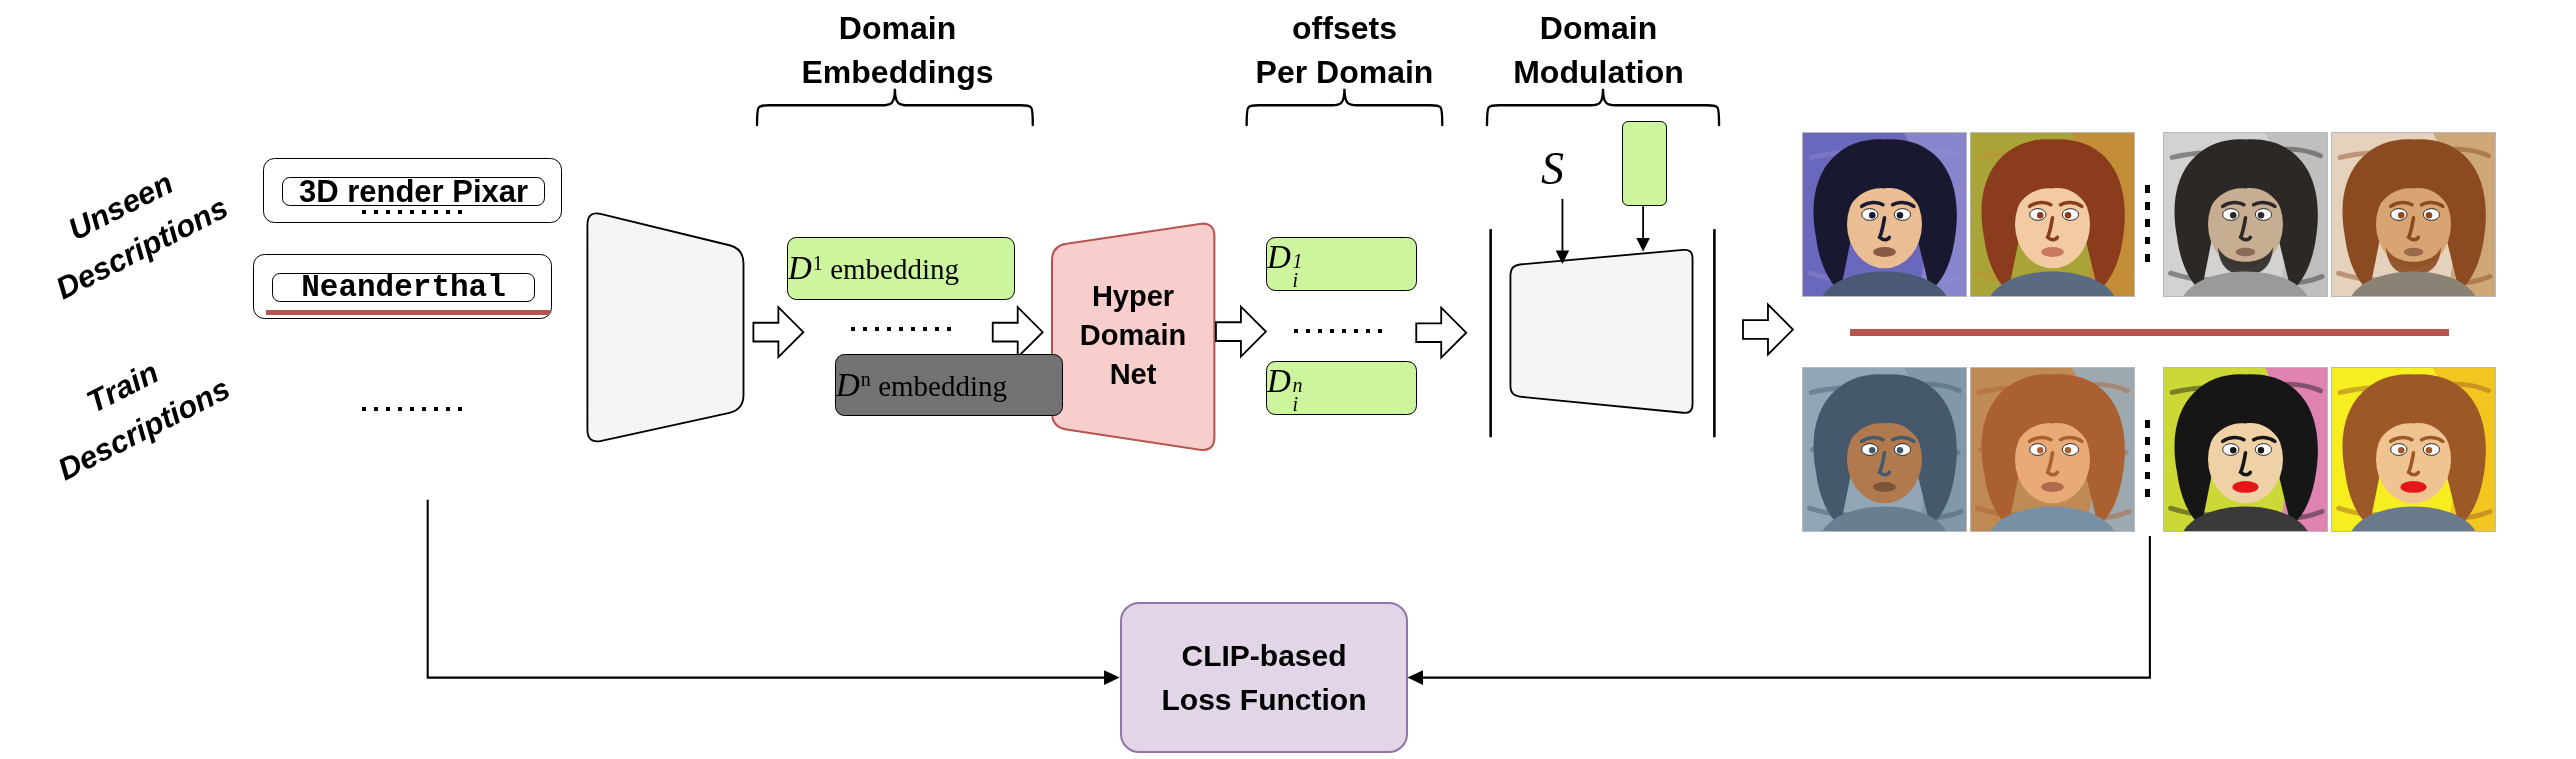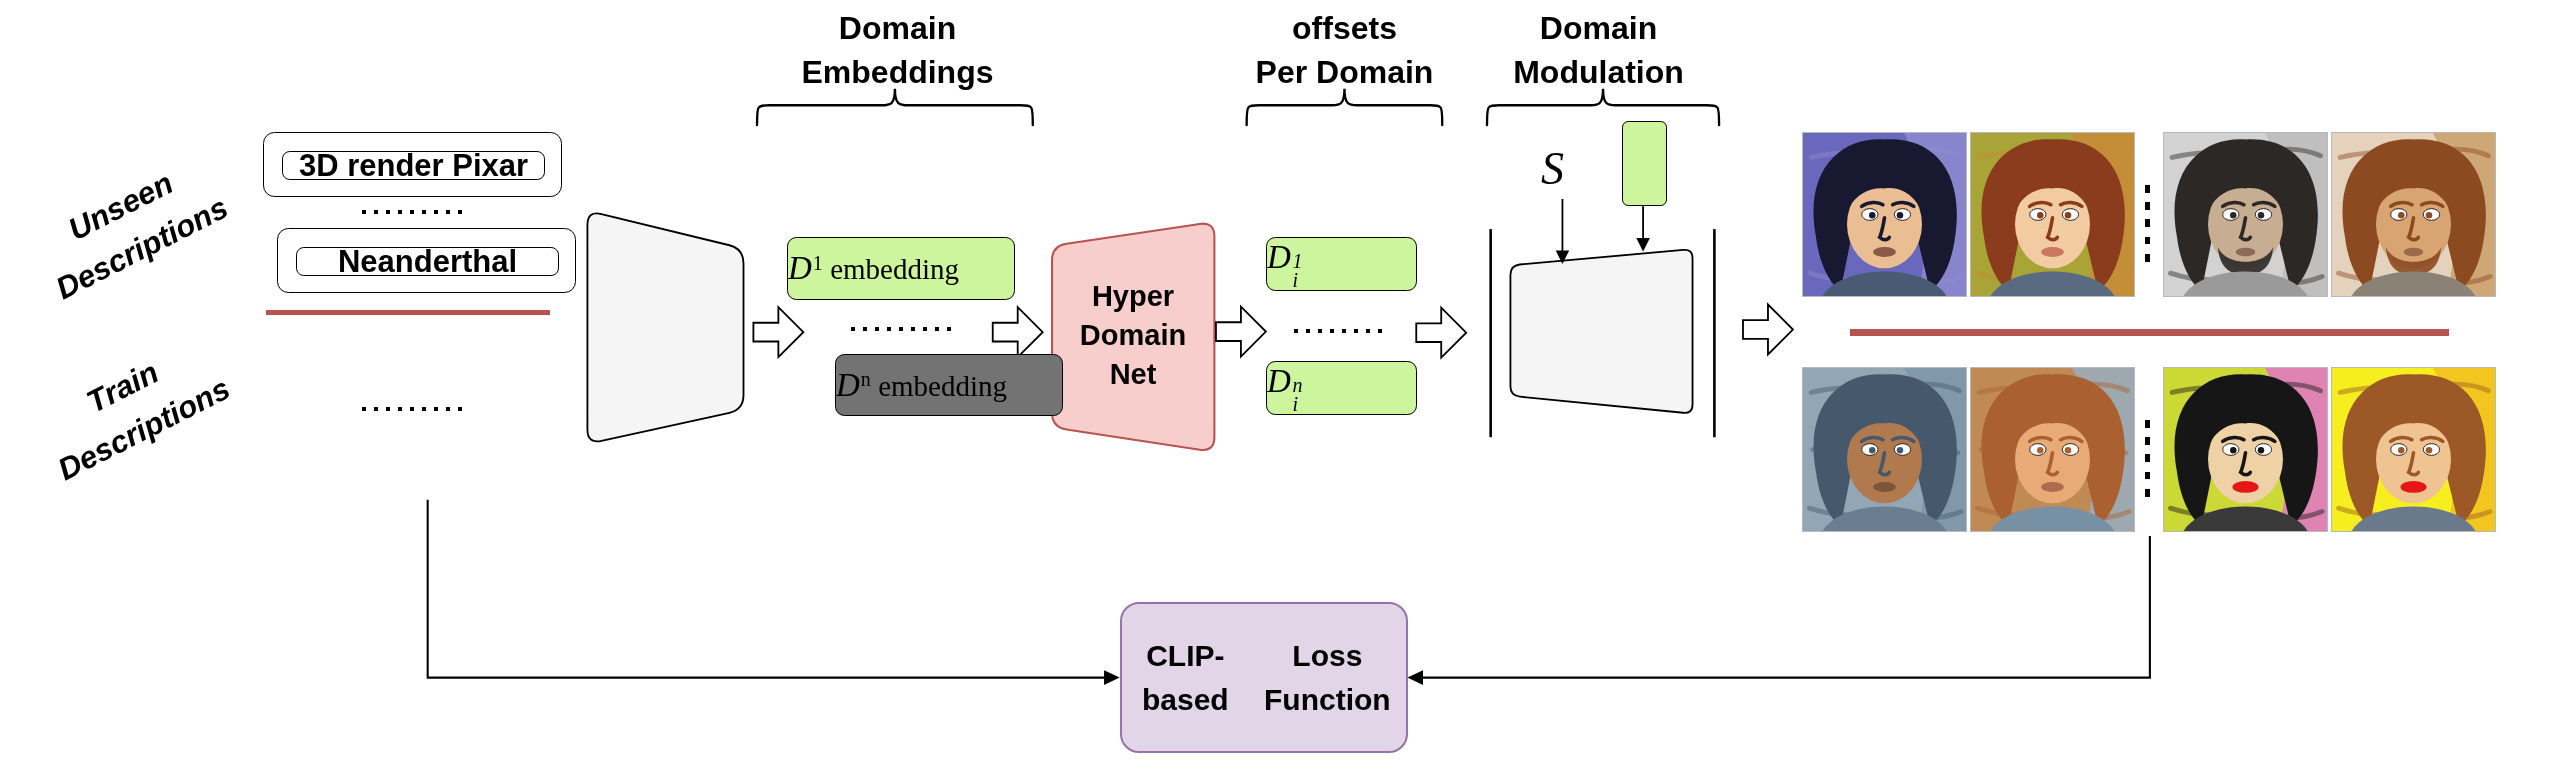--- a/index.html
+++ b/index.html
@@ -3,21 +3,21 @@
 <meta charset="utf-8">
 <style>
   html,body{margin:0;padding:0;background:#ffffff;}
   #canvas{position:relative;width:2576px;height:760px;background:#ffffff;overflow:hidden;
           font-family:"Liberation Sans", sans-serif;}
   #overlay{position:absolute;left:0;top:0;z-index:1;}
   .layer{position:absolute;left:0;top:0;width:100%;height:100%;z-index:2;}
 
   
   .desc-box{position:absolute;width:299px;height:65px;border:1.6px solid #000;border-radius:11.4px;
-            background:#fff;padding:18px;box-sizing:border-box;}
+            background:#fff;padding:18px;box-sizing:border-box;margin-top:26px;}
   .desc-box .inner{width:100%;height:100%;border:1.6px solid #000;border-radius:7.8px;
                    display:flex;align-items:center;justify-content:center;
                    font-size:31px;font-weight:bold;color:#000;white-space:nowrap;}
 
   
   .rot-label{position:absolute;transform:rotate(-27deg);text-align:center;
              font-size:31px;font-weight:bold;font-style:italic;color:#000;line-height:1.5;white-space:nowrap;}
 
   
   .hdots{position:absolute;display:flex;align-items:center;justify-content:center;gap:7.8px;}
@@ -47,21 +47,21 @@
 
   
   .trap-label{position:absolute;text-align:center;font-weight:bold;color:#000;line-height:1.5;}
 
   .s-label{position:absolute;font-family:"Liberation Serif", serif;font-style:italic;
            font-size:46px;color:#000;}
 
   
   .loss-box{position:absolute;left:1120px;top:602px;width:288px;height:151px;background:#e1d5e7;
             border:2.1px solid #9673a6;border-radius:19px;box-sizing:border-box;
-            display:flex;align-items:center;justify-content:center;
+            display:flex;flex-direction:column;align-items:center;justify-content:center;
             font-size:30px;font-weight:bold;color:#000;line-height:1.45;text-align:center;}
 
   
   .face{position:absolute;width:165px;height:165px;border:0.5px solid #b9b9b9;box-sizing:border-box;}
   .face svg{width:100%;height:100%;display:block;}
   .face .eye{fill:#ffffff;stroke:#222;stroke-width:0.6;}
   .face .stroke-feat{fill:none;stroke-width:2.2;stroke-linecap:round;}
   .face .texture{fill:none;stroke-width:3;opacity:0.45;stroke-linecap:round;}
 </style>
 </head>
@@ -121,21 +121,21 @@
       <i></i>
         <i></i>
         <i></i>
         <i></i>
         <i></i>
         <i></i>
         <i></i>
         <i></i>
         <i></i>
     </div>
-    <div class="desc-box" style="left:277px;top:228px;">
+    <div class="desc-box" style="left:253px;top:228px;font-family:Liberation Mono, monospace;">
       <div class="inner">Neanderthal</div>
     </div>
 
     <div class="redline" style="left: 266px; top: 310px; width: 284px; height: 5.2px; background: rgb(184, 84, 80);"></div>
 
     <div class="hdots" style="left:360px;top:405px;width:104px;height:8.3px;">
       <i></i>
         <i></i>
         <i></i>
         <i></i>

